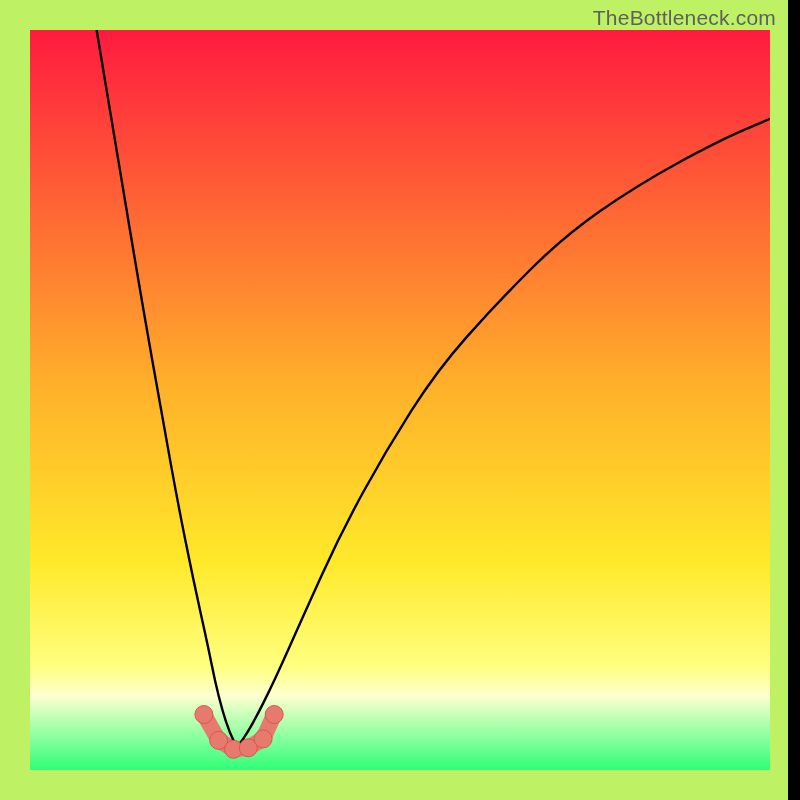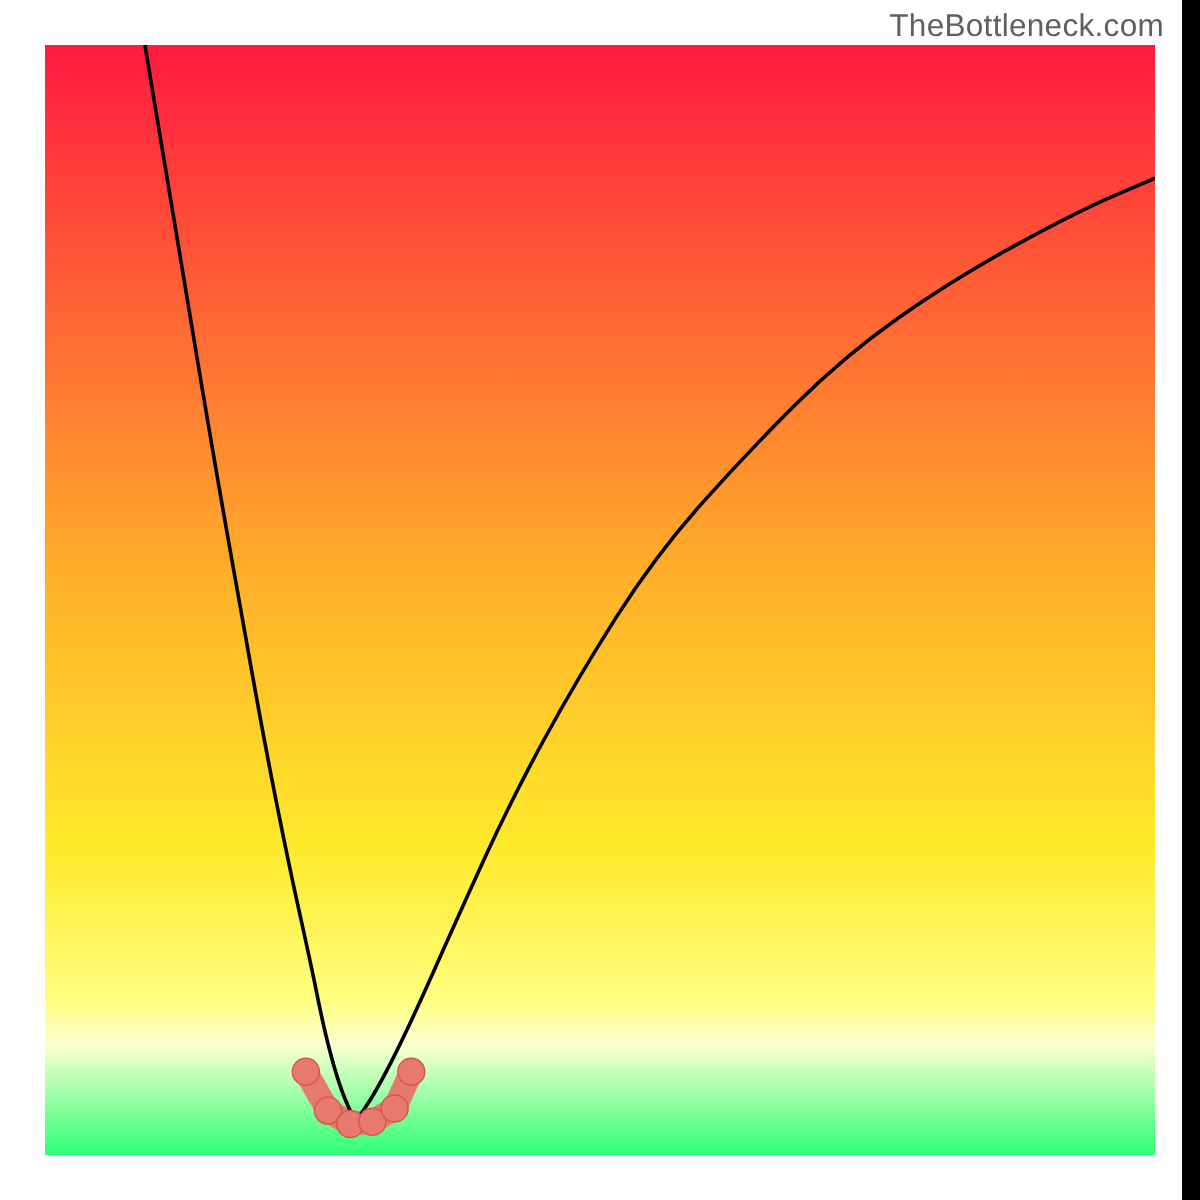--- a/index.html
+++ b/index.html
@@ -8,21 +8,21 @@
     width: 800px;
     height: 800px;
     overflow: hidden;
     background: #000;
     font-family: Arial, Helvetica, sans-serif;
   }
   .frame {
     position: absolute;
     left: 0; top: 0;
     width: 788px; height: 800px;
-    background: #ffffff;
+    background: #bef264;
   }
   .plot {
     position: absolute;
     left: 30px;
     top: 30px;
     width: 740px;
     height: 740px;
     overflow: hidden;
   }
   .watermark {

